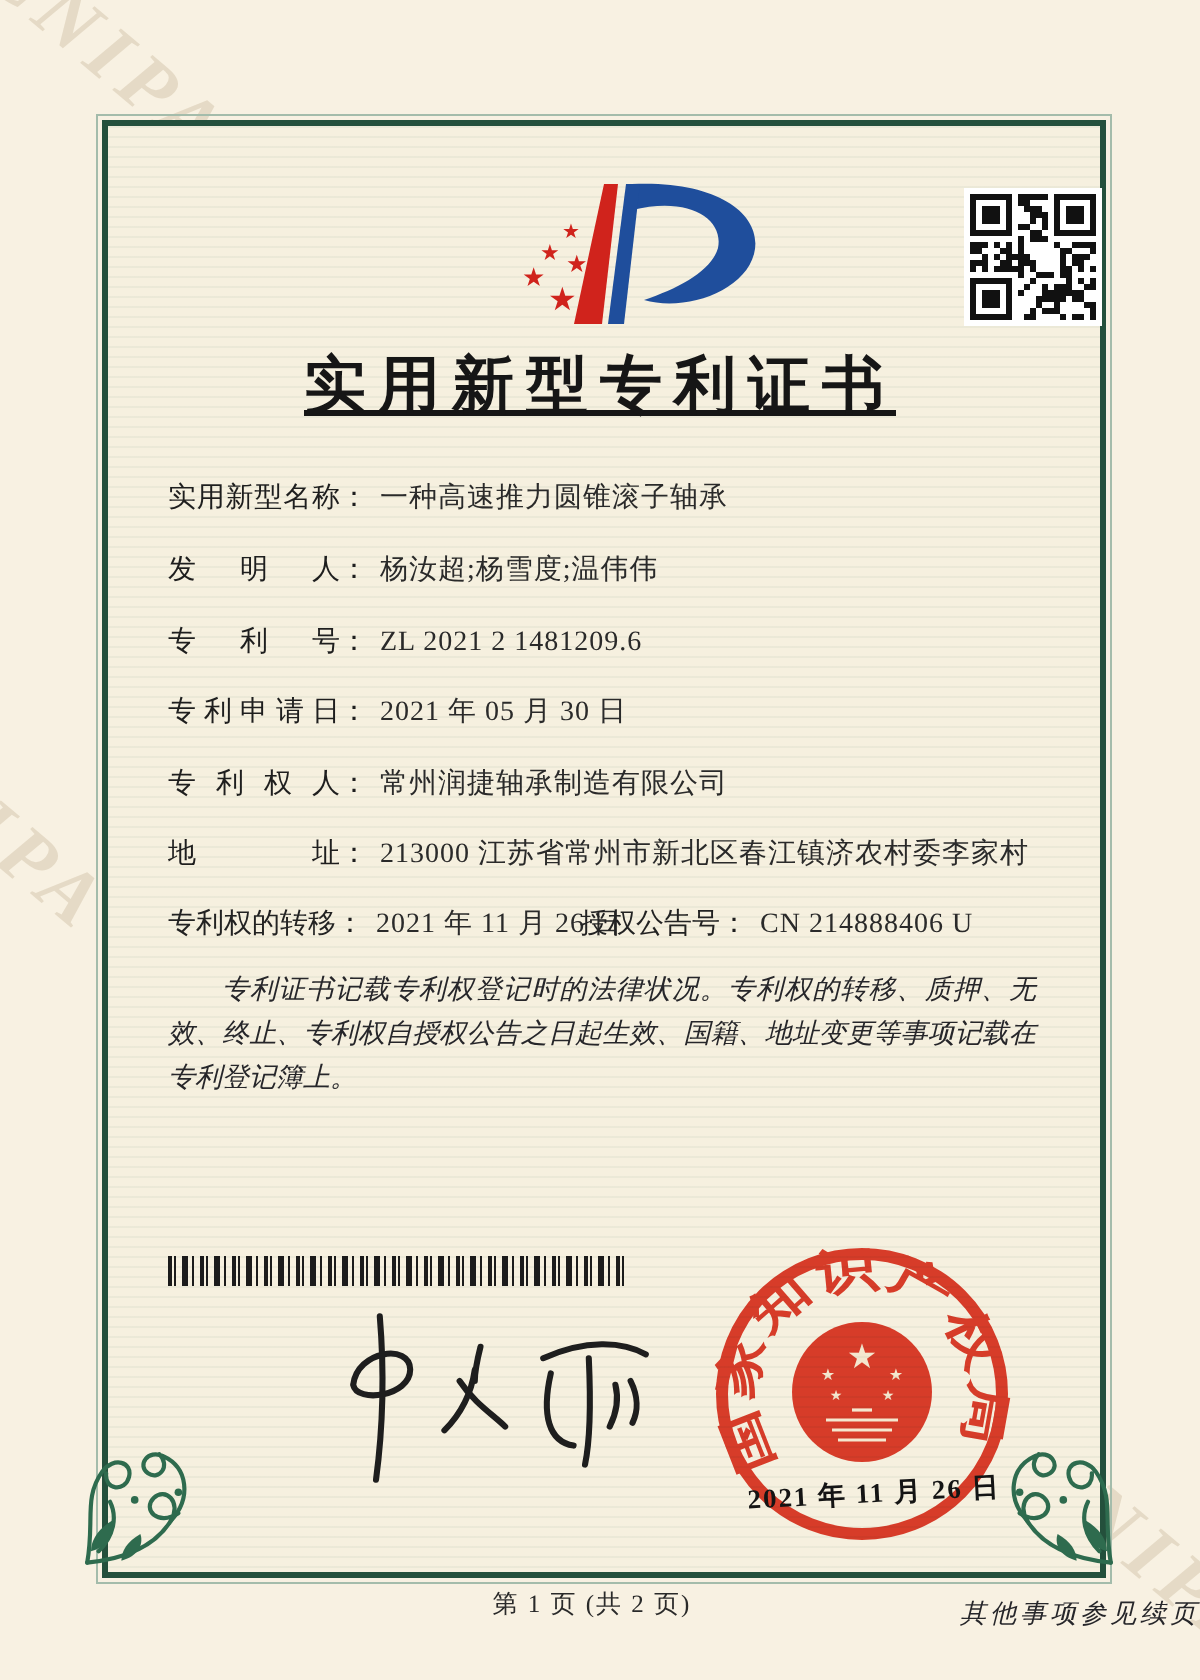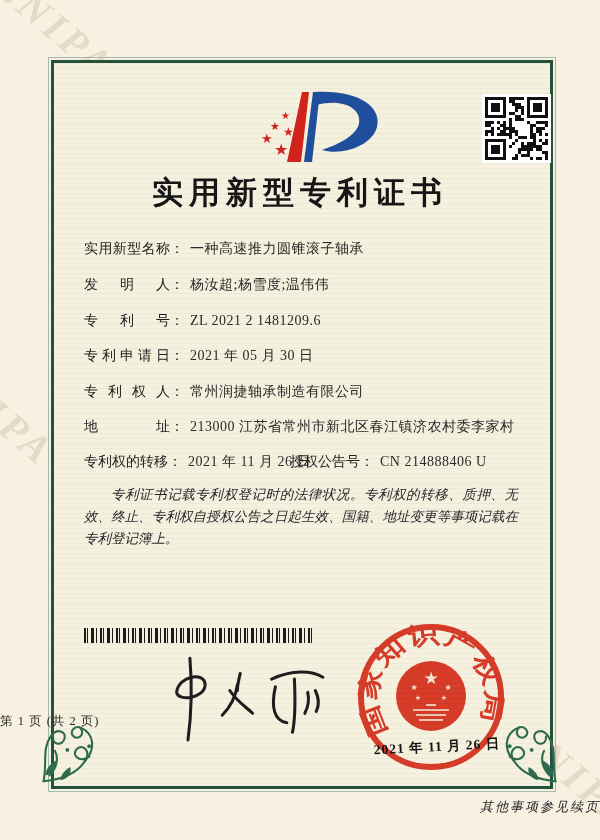--- a/index.html
+++ b/index.html
@@ -19,21 +19,21 @@
            repeating-linear-gradient(180deg,rgba(140,170,148,0.10) 0 1px,
              rgba(0,0,0,0) 1px 5px),
            #f6f0df;}
   .corner-flourish{position:absolute;width:95px;height:95px;}
   .cert-no{position:absolute;left:84px;top:88px;font-size:13px;
            letter-spacing:2.5px;color:#2a2a2a;}
   .logo{position:absolute;left:228px;top:86px;width:170px;height:82px;}
   .qr{position:absolute;left:482px;top:94px;width:63px;height:63px;
       background:#fff;padding:3px;}
   .title{position:absolute;left:0;top:172px;width:600px;text-align:center;
-         font-size:31px;font-weight:bold;letter-spacing:6px;color:#161616;}
+         font-size:31px;font-weight:bold;letter-spacing:6px;color:#161616;text-decoration:underline;}
   .field-row{position:absolute;left:84px;width:440px;font-size:14px;
              color:#222;white-space:nowrap;}
   .flabel{display:inline-block;width:86px;vertical-align:bottom;color:#1e1e1e;}
   .fcolon{margin-right:6px;color:#1e1e1e;}
   .fvalue{color:#2a2a2a;letter-spacing:0.5px;}
   .fgroup2{position:absolute;left:206px;top:0;white-space:nowrap;}
   .body-text{position:absolute;left:84px;top:484px;width:434px;
              font-size:13.5px;line-height:22px;color:#26262a;
              text-align:justify;font-style:italic;}
   .body-text p{margin:0;text-indent:2em;}
@@ -45,21 +45,21 @@
              #1b1b1b 12px 13px,rgba(0,0,0,0) 13px 16px);}
   .director{position:absolute;left:88px;top:676px;font-size:15px;
             line-height:26px;color:#1f1f1f;letter-spacing:3px;
             font-family:"Liberation Sans","DejaVu Sans",sans-serif;}
   .signature{position:absolute;left:150px;top:650px;width:190px;height:100px;}
   .seal{position:absolute;left:356px;top:622px;width:150px;height:150px;
         opacity:0.92;mix-blend-mode:multiply;}
   .seal-date{position:absolute;left:358px;top:738px;width:158px;
              text-align:center;font-size:13.5px;color:#141414;
              letter-spacing:1px;transform:rotate(-3deg);font-weight:bold;}
-  .page-num{position:absolute;left:0;top:713px;width:592px;
+  .page-num{position:absolute;left:0;top:794px;width:592px;text-align:center;
             font-size:12.5px;color:#2a2a2a;letter-spacing:1px;}
   .cont-note{position:absolute;left:0;top:798px;width:600px;text-align:right;
              font-size:13px;color:#26262a;letter-spacing:2px;font-style:italic;}
 </style>
 </head>
 <body>
 
 <div class="page">
 
   <div class="wm" style="left:-18px;top:2px;">CNIPA</div>

